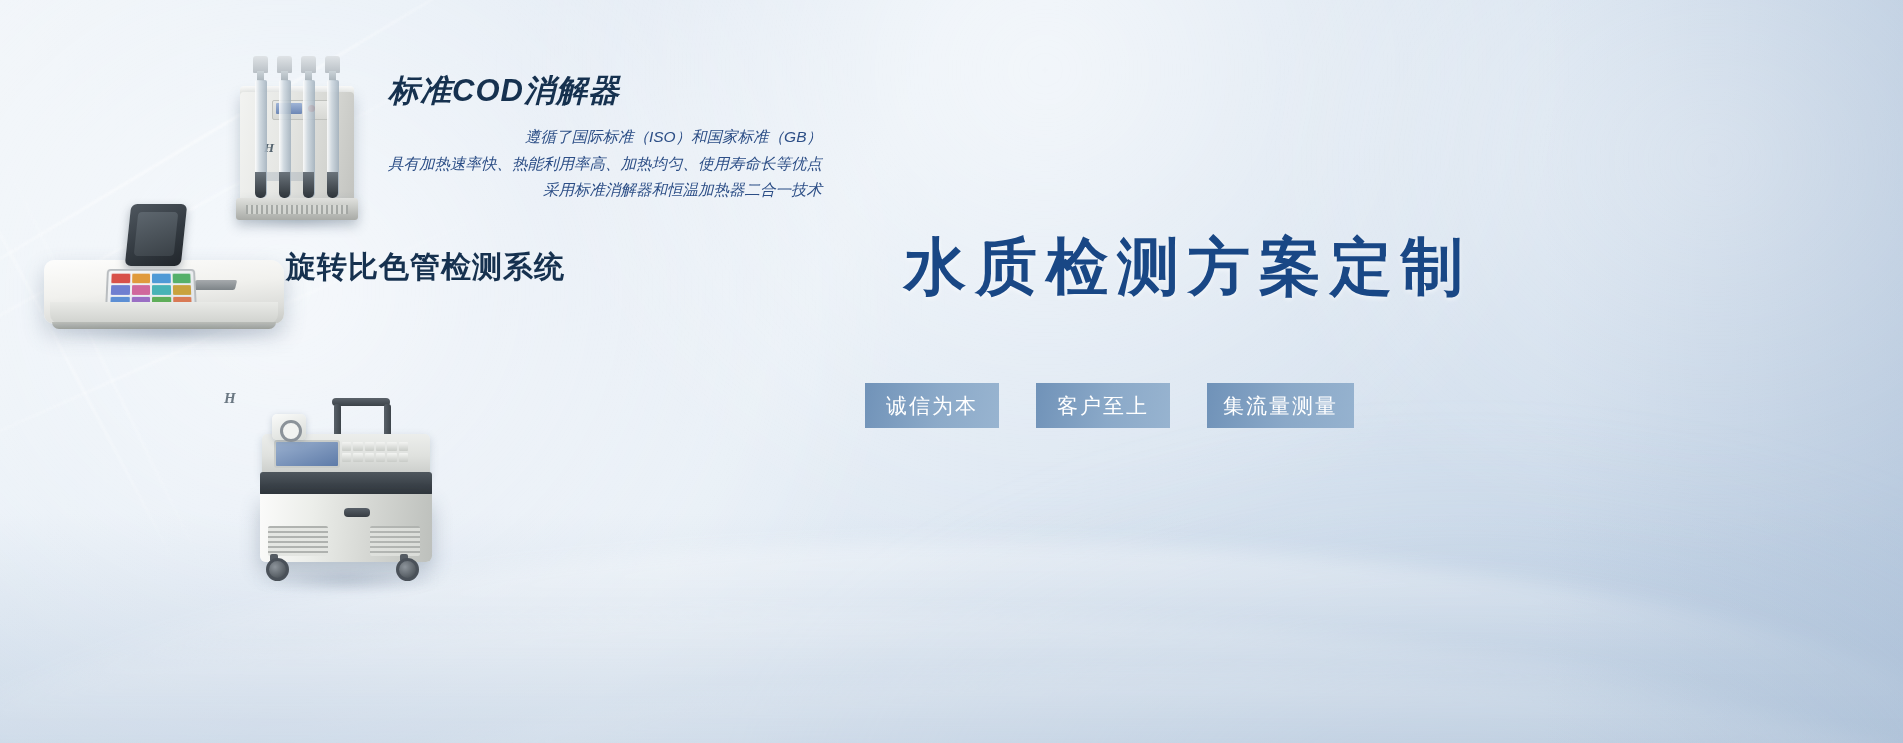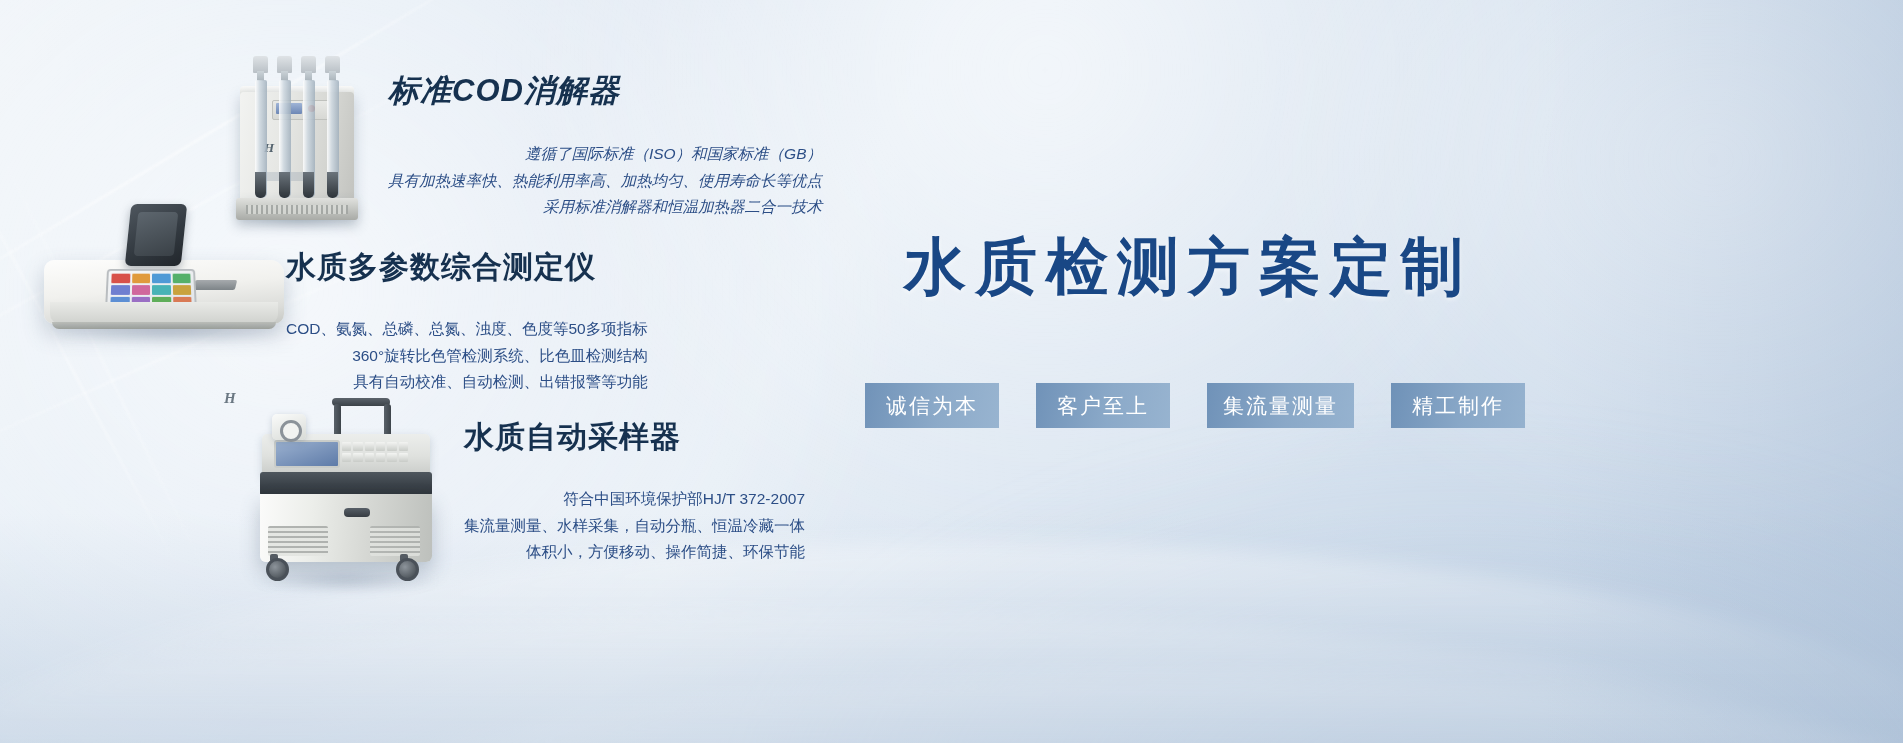--- a/index.html
+++ b/index.html
@@ -120,21 +120,21 @@
 
   .product-title {
     color: #16314f;
     font-weight: bold;
     font-size: 30px;
     letter-spacing: 1px;
     line-height: 1.1;
     white-space: nowrap;
   }
   .product-lines {
-    margin-top: 33px;
+    margin-top: 16px;
     color: #2c4e86;
     font-size: 15.5px;
     line-height: 1.72;
     text-align: right;
     white-space: nowrap;
   }
   .product-lines div { }
 
   
   #product-1 { left: 388px; top: 74px; font-style: italic; }
@@ -535,42 +535,26 @@
       <div class="product-lines">
         <div>遵循了国际标准（ISO）和国家标准（GB）</div>
         <div>具有加热速率快、热能利用率高、加热均匀、使用寿命长等优点</div>
         <div>采用标准消解器和恒温加热器二合一技术</div>
       </div>
     </div>
   </div>
 
   <div class="product" id="product-2">
     <div class="product-text">
-      <div class="product-title">水质多参数综合测定仪</div>
-      <div class="product-lines">
-        <div>COD、氨氮、总磷、总氮、浊度、色度等50多项指标</div>
-        <div>360°旋转比色管检测系统、比色皿检测结构</div>
-        <div>具有自动校准、自动检测、出错报警等功能</div>
-      </div>
-    </div>
-  </div>
-
-  <div class="product" id="product-3">
-    <div class="product-text">
-      <div class="product-title">水质自动采样器</div>
-      <div class="product-lines">
-        <div>符合中国环境保护部HJ/T 372-2007</div>
-        <div>集流量测量、水样采集，自动分瓶、恒温冷藏一体</div>
-        <div>体积小，方便移动、操作简捷、环保节能</div>
-      </div>
-    </div>
-  </div>
+      <div class="product-title">旋转比色管检测系统</div>
+    </div>
+  </div>
+
 
   <div id="headline">水质检测方案定制</div>
 
   <div id="tag-row">
     <div class="tag">诚信为本</div>
     <div class="tag">客户至上</div>
     <div class="tag">集流量测量</div>
-    <div class="tag">精工制作</div>
   </div>
 
 </div>
 
 </body></html>

